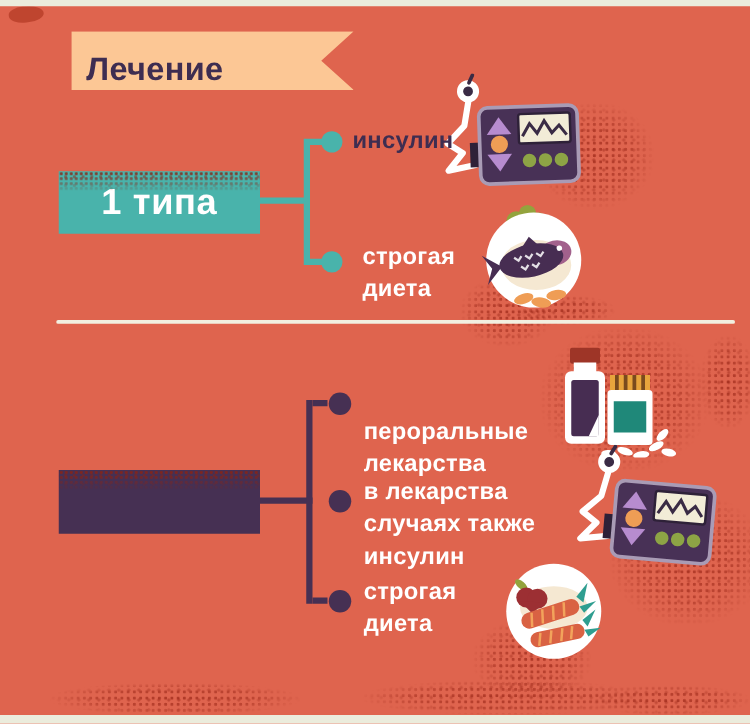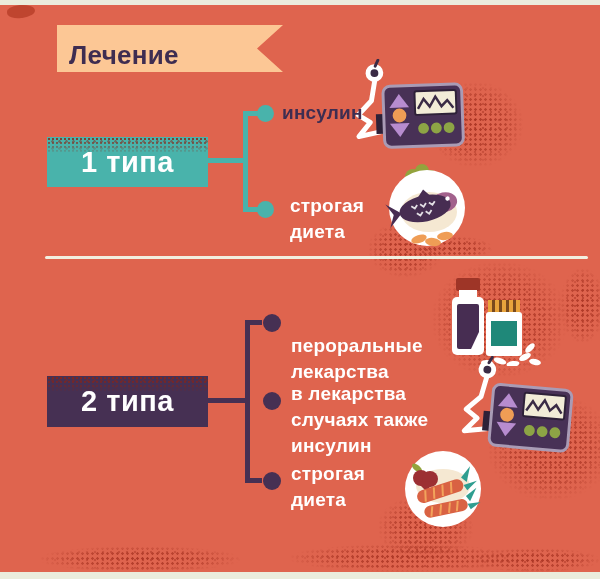--- a/index.html
+++ b/index.html
@@ -145,21 +145,20 @@
       <polygon points="34,37 42,29 48,37" fill="#472d52"></polygon>
       <circle cx="64" cy="43" r="2.2" fill="#ffffff"></circle>
       <path d="M27,43 l3,3 l3,-3 M36,43 l3,3 l3,-3 M45,43 l3,3 l3,-3 M31,51 l3,3 l3,-3 M40,51 l3,3 l3,-3" fill="none" stroke="rgba(255,255,255,.85)" stroke-width="1.8"></path>
     </g>
   </svg>
 
   <div class="divider"></div>
 
   <div class="type-box type2-box">
     <div class="box-texture"></div>
-    <span>2 типа</span>
   </div>
 
   <div class="line purple" style="left:208px;top:398px;width:42px;height:5px;"></div>
   <div class="line purple" style="left:245px;top:320px;width:5px;height:163px;"></div>
   <div class="line purple" style="left:250px;top:320px;width:12px;height:5px;"></div>
   <div class="line purple" style="left:250px;top:478px;width:12px;height:5px;"></div>
   <div class="dot dot-purple" style="left:263px;top:314px;"></div>
   <div class="dot dot-purple" style="left:263px;top:392px;"></div>
   <div class="dot dot-purple" style="left:263px;top:472px;"></div>
 

